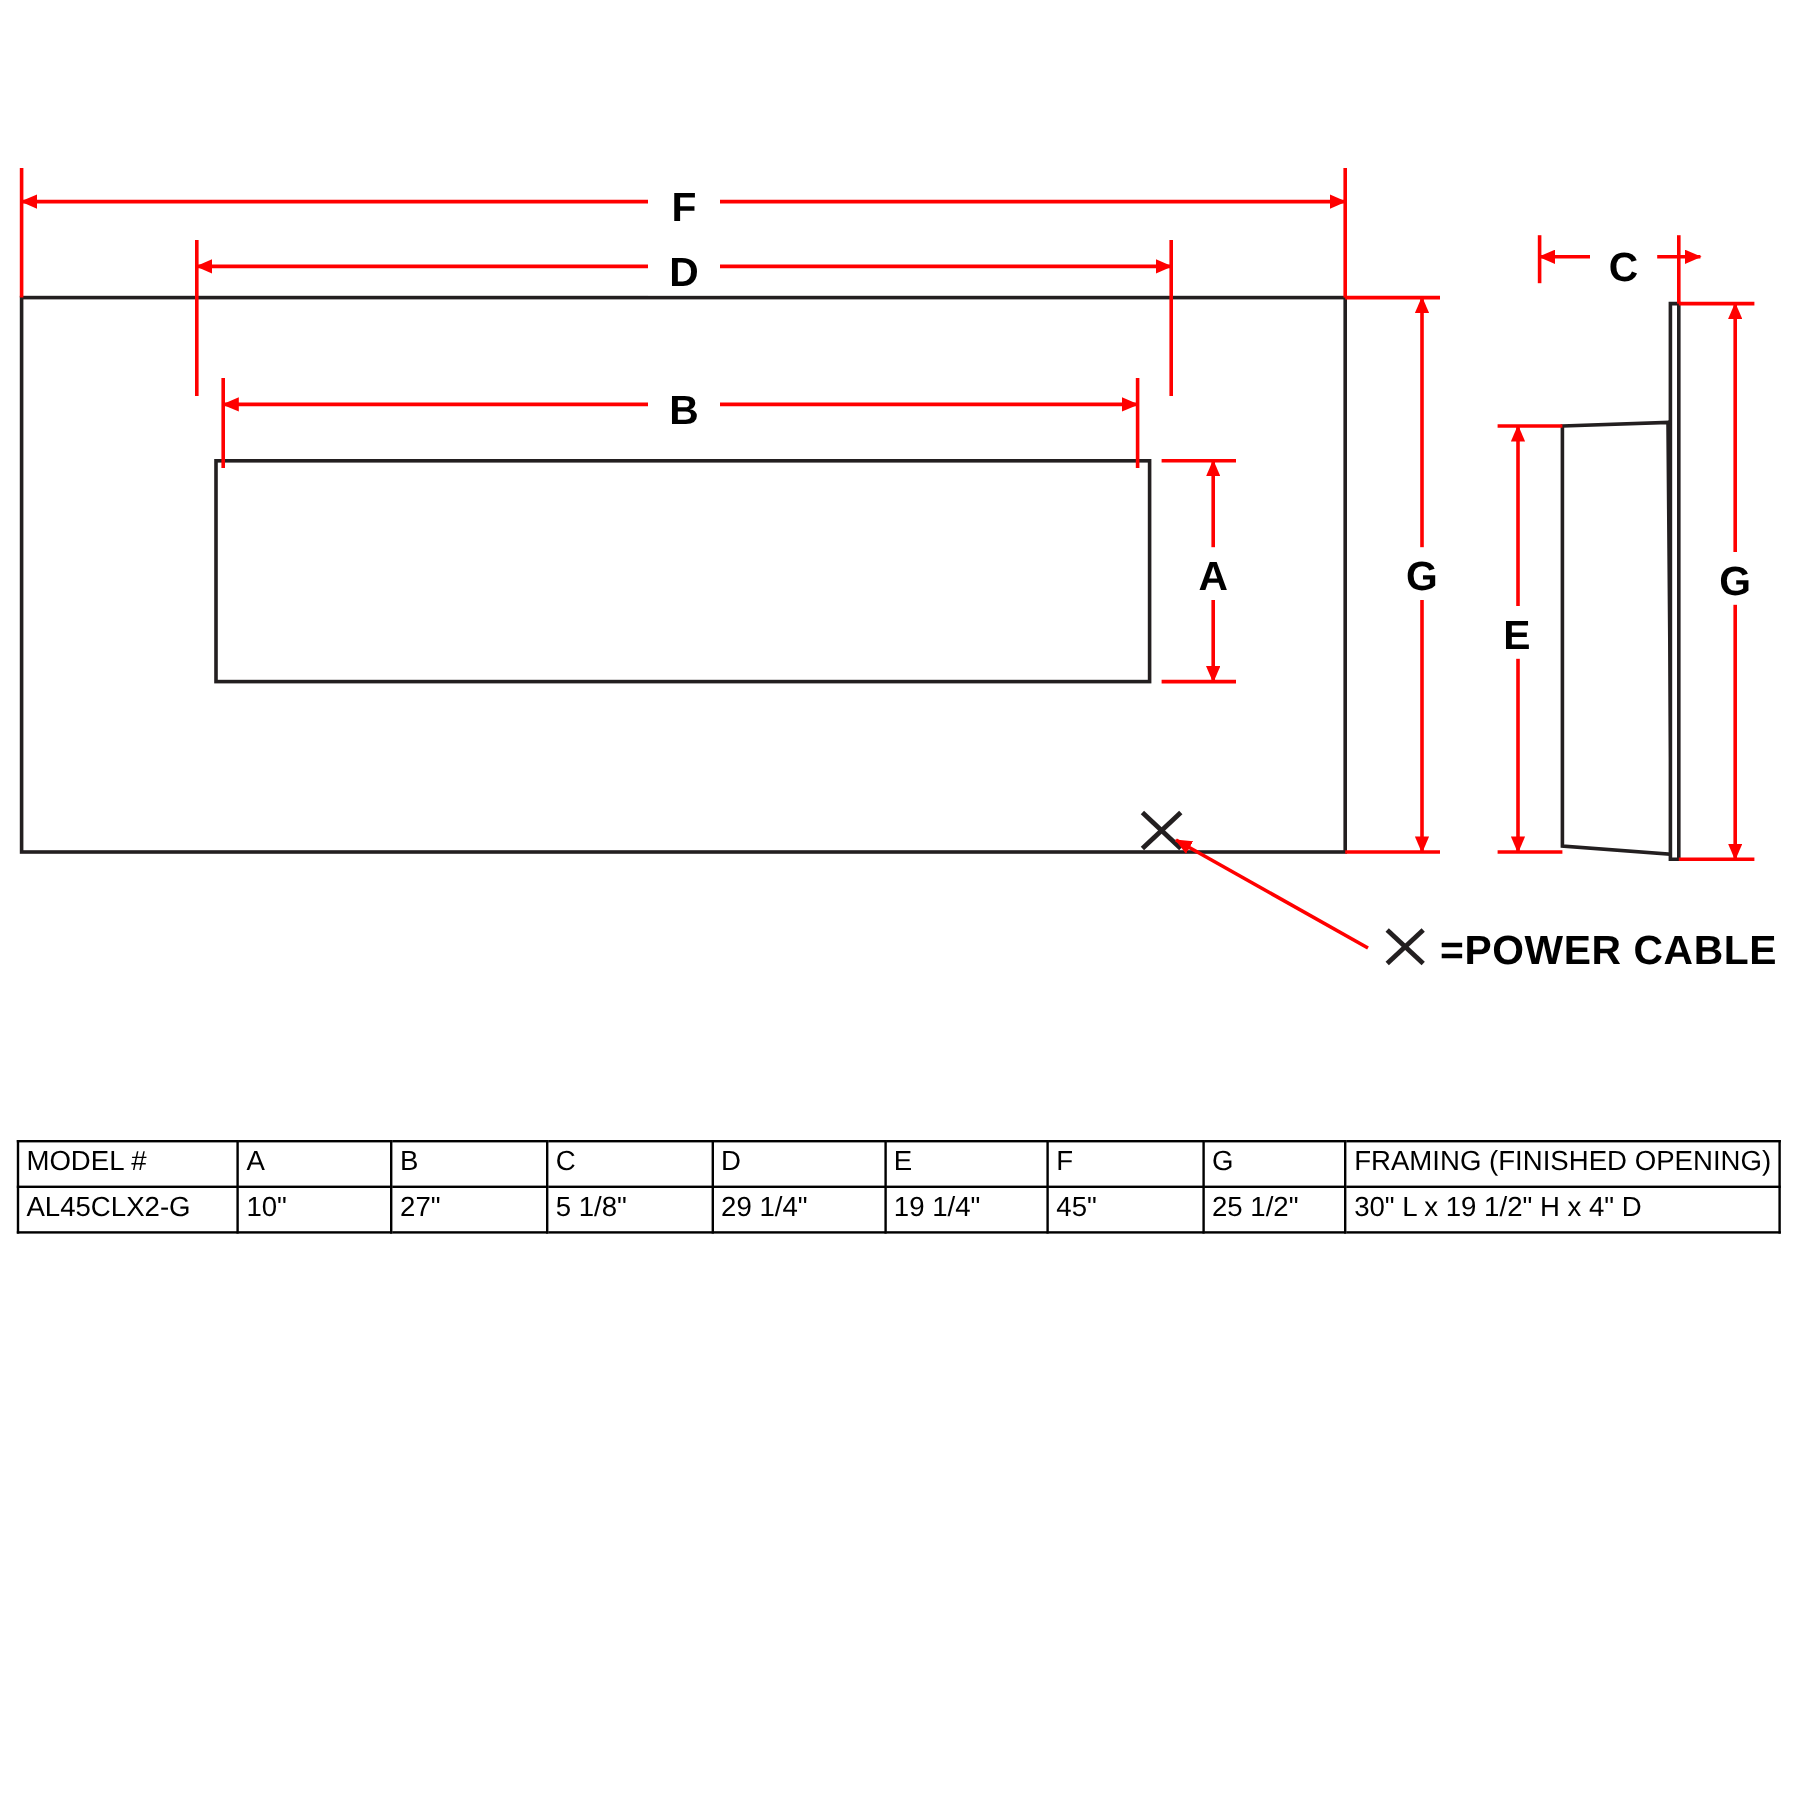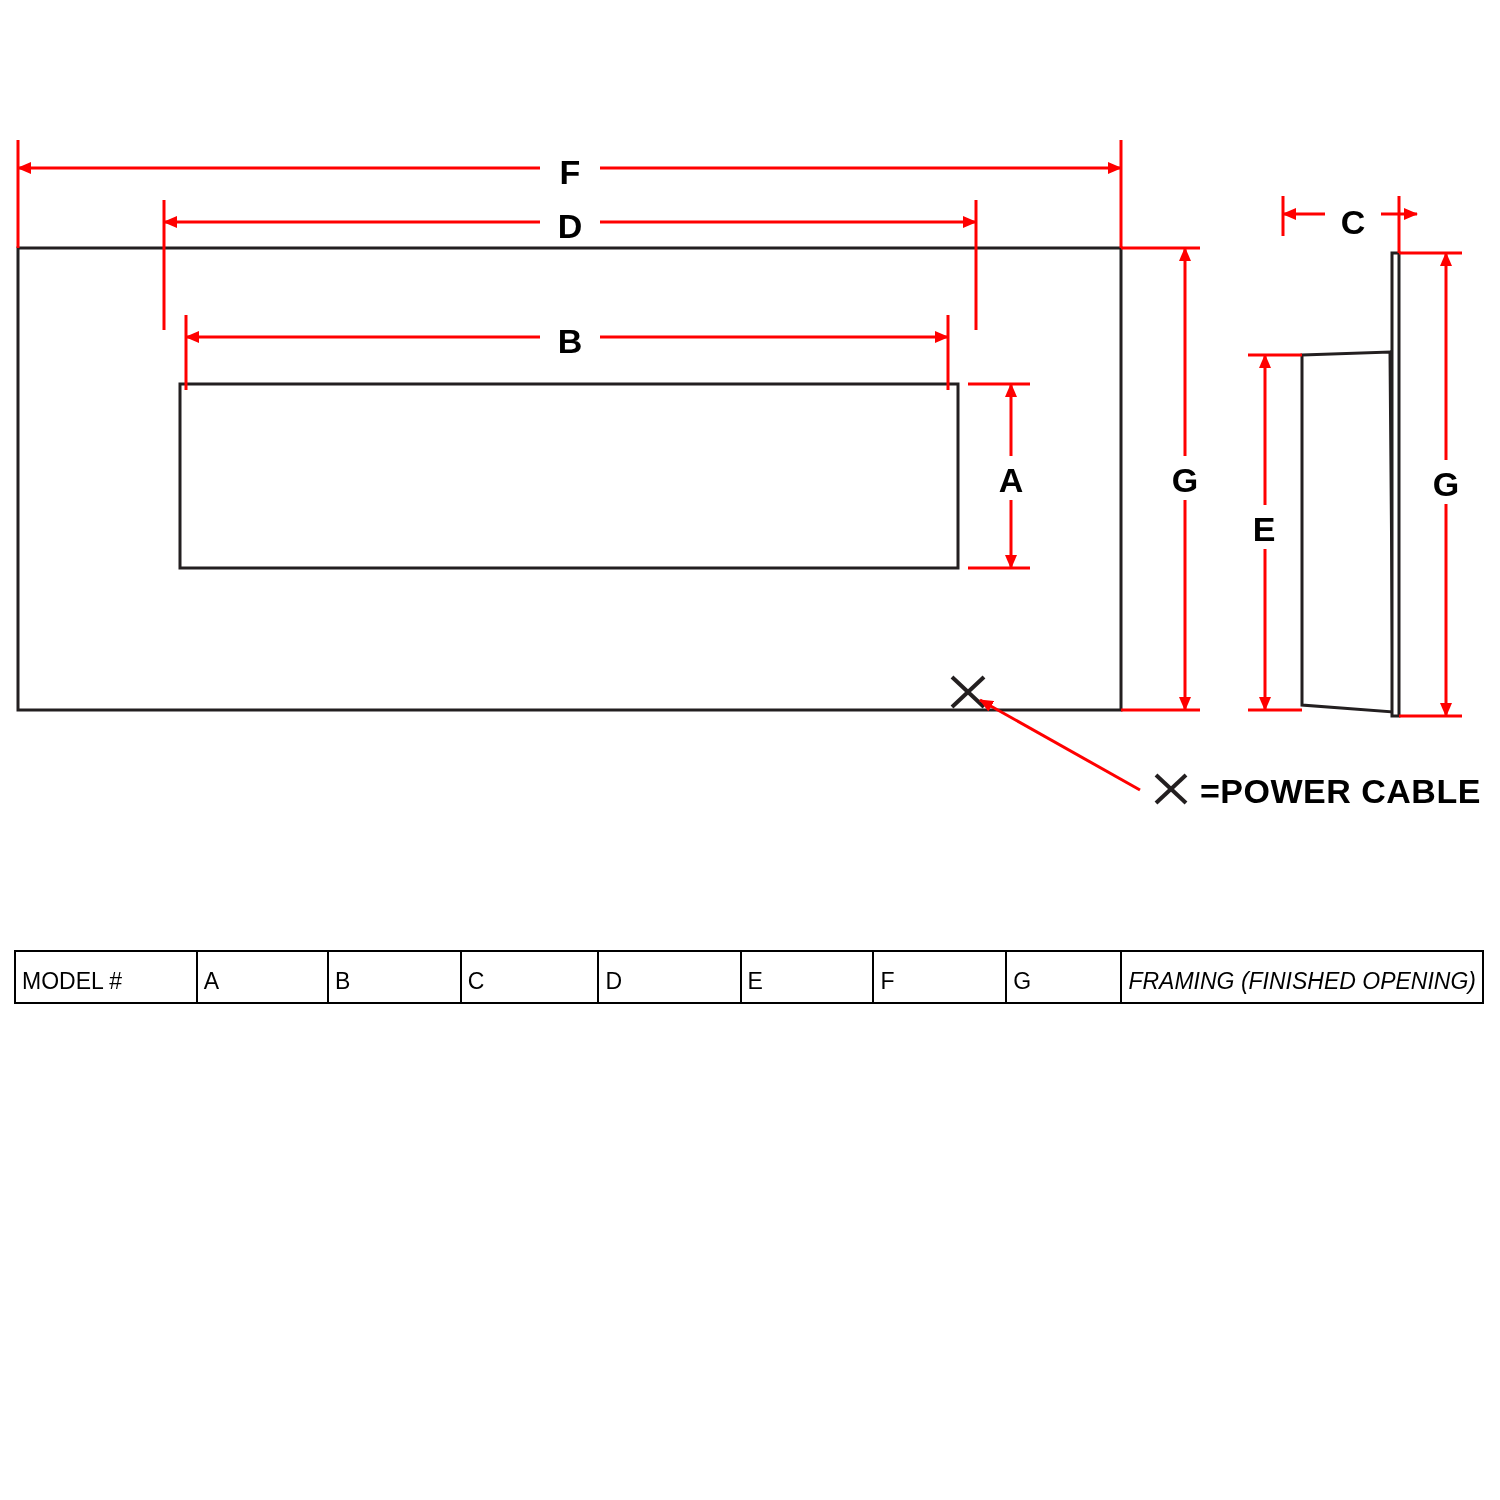--- a/index.html
+++ b/index.html
@@ -45,39 +45,39 @@
     left: 14px;
     top: 950px;
     width: 1470px;
     border-collapse: collapse;
     font-family: "Liberation Sans", sans-serif;
     font-size: 23px;
     color: #000000;
   }
   table.spec-table td, table.spec-table th {
     border: 2px solid #000000;
-    padding: 14px 6px 6px 6px;
+    padding: 0 6px 6px 6px;
     text-align: left;
     font-weight: 400;
     white-space: nowrap;
     height: 30px;
     vertical-align: middle;
   }
   table.spec-table th {
     font-weight: 400;
   }
   .col-model { width: 175px; }
   .col-a { width: 128px; }
   .col-b { width: 130px; }
   .col-c { width: 135px; }
   .col-d { width: 140px; }
   .col-e { width: 130px; }
   .col-f { width: 130px; }
   .col-g { width: 110px; }
-  .col-framing { width: auto; font-style: italic; }
+  .col-framing { width: auto; }
 </style>
 </head>
 <body>
 
 <div id="diagram-root">
 
   <svg class="drawing" viewBox="0 0 1500 940" xmlns="http://www.w3.org/2000/svg">
 
     <defs>
       <marker id="arrR" markerWidth="14" markerHeight="12" refX="13" refY="6" orient="auto" markerUnits="userSpaceOnUse">
@@ -167,16 +167,27 @@
         <th class="col-b">B</th>
         <th class="col-c">C</th>
         <th class="col-d">D</th>
         <th class="col-e">E</th>
         <th class="col-f">F</th>
         <th class="col-g">G</th>
         <th class="col-framing">FRAMING (FINISHED OPENING)</th>
       </tr>
     </thead>
     <tbody>
+      <tr>
+        <td>AL45CLX2-G</td>
+        <td>10"</td>
+        <td>27"</td>
+        <td>5 1/8"</td>
+        <td>29 1/4"</td>
+        <td>19 1/4"</td>
+        <td>45"</td>
+        <td>25 1/2"</td>
+        <td>30" L x 19 1/2" H x 4" D</td>
+      </tr>
     </tbody>
   </table>
 
 </div>
 
 </body></html>

